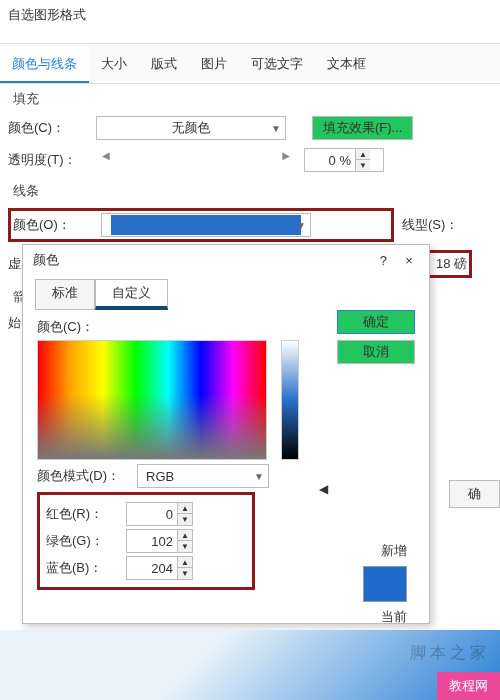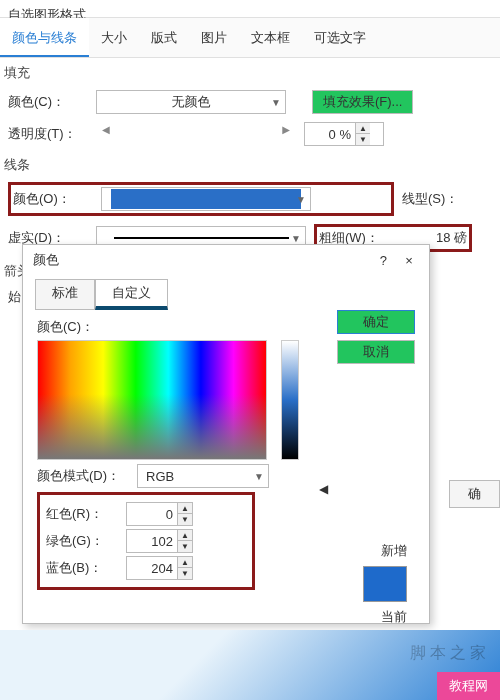--- a/index.html
+++ b/index.html
@@ -1,21 +1,21 @@
 <!DOCTYPE html>
 <html><head>
 <meta charset="utf-8">
 <style>
 *{box-sizing:border-box;margin:0;padding:0;font-family:"Microsoft YaHei",sans-serif;font-size:13px;color:#333}
 body{width:500px;height:700px;background:#fff;position:relative;overflow:hidden}
-.title-bar{height:18px;line-height:30px;padding-left:8px;background:#fff;border-bottom:1px solid #e0e0e0;font-size:13px}
+.title-bar{height:44px;line-height:30px;padding-left:8px;background:#fff;border-bottom:1px solid #e0e0e0;font-size:13px}
 .tabs{display:flex;height:40px;border-bottom:1px solid #e0e0e0;background:#fafafa}
 .tab{padding:0 12px;line-height:40px;cursor:pointer;font-size:13px}
 .tab.active{color:#2a7fd4;border-bottom:2px solid #2a7fd4;background:#fff}
-.section-hdr{padding:6px 4px 4px 4px;font-size:13px;color:#444;text-align:left}
+.section-hdr{padding:6px 4px 4px 13px;font-size:13px;color:#444;text-align:left}
 .row{display:flex;align-items:center;padding:4px 8px;gap:8px}
 .lbl{width:80px;text-align:left}
 .lbl2{width:90px;text-align:left}
 .combo{display:flex;align-items:center;justify-content:center;border:1px solid #bbb;height:24px;position:relative;background:#fff}
 .combo .chev{position:absolute;right:4px;top:50%;transform:translateY(-50%);font-size:10px;color:#666}
 .btn{border:1px solid #bbb;height:24px;padding:0 10px;background:#22c55e;display:inline-flex;align-items:center;justify-content:center}
 .spin{display:flex;align-items:center;border:1px solid #bbb;height:24px}
 .spin input{border:none;width:50px;text-align:right;padding-right:4px;outline:none}
 .spin .arrows{display:flex;flex-direction:column;border-left:1px solid #bbb}
 .spin .ar{width:14px;height:11px;display:flex;align-items:center;justify-content:center;font-size:8px;background:#f0f0f0;cursor:pointer}
@@ -51,22 +51,22 @@
 </head>
 <body>
 
 <div class="title-bar">自选图形格式</div>
 
 <div class="tabs">
   <div class="tab active">颜色与线条</div>
   <div class="tab">大小</div>
   <div class="tab">版式</div>
   <div class="tab">图片</div>
+  <div class="tab">可选文字</div>
   <div class="tab">文本框</div>
-  <div class="tab">可选文字</div>
 </div>
 
 <div class="section-hdr">填充</div>
 <div class="row">
   <div class="lbl">颜色(C)：</div>
   <div class="combo" style="width:190px">
     <span>无颜色</span>
     <span class="chev">▼</span>
   </div>
   <div style="width:10px"></div>

